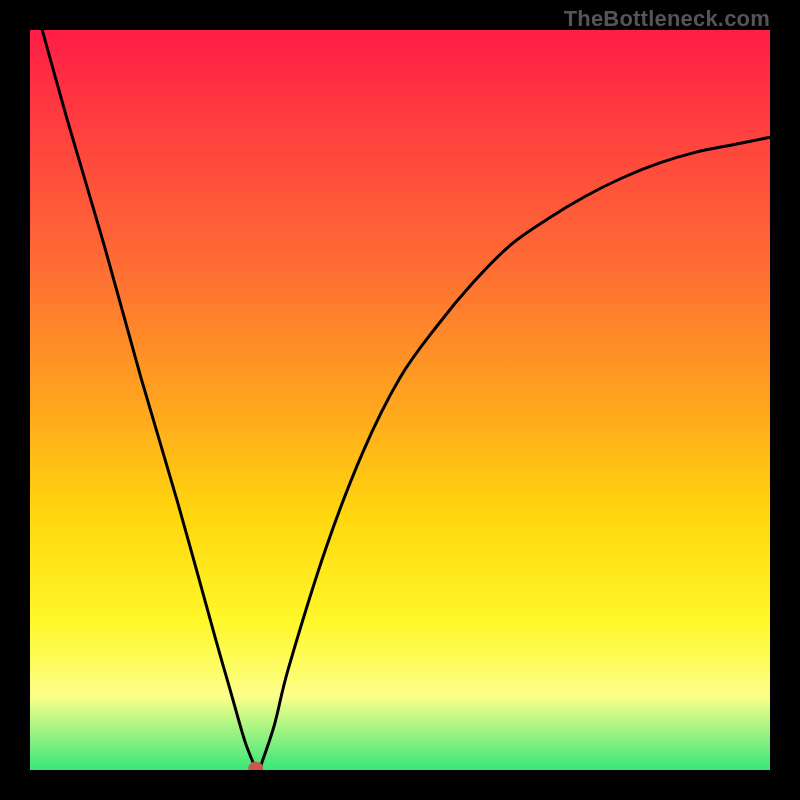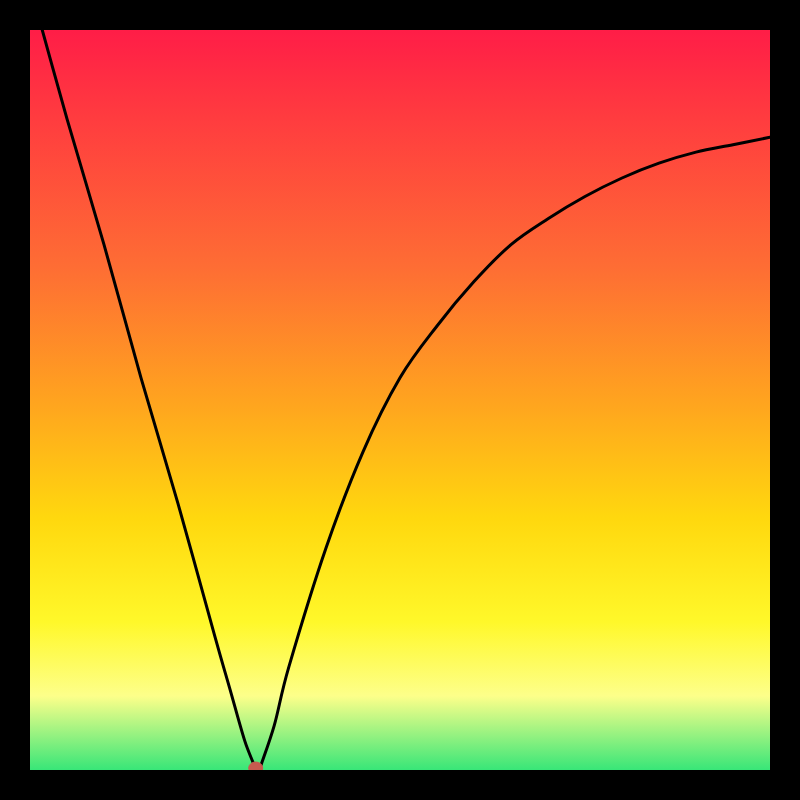--- a/index.html
+++ b/index.html
@@ -64,20 +64,21 @@
   .dot {
     fill: #c75a4f;
     stroke: #c75a4f;
   }
 </style>
 </head>
 <body>
 
 <div class="frame">
 
+  <div class="watermark">TheBottleneck.com</div>
 
   <div class="plot-area">
 
     <svg class="curve" viewBox="0 0 740 740" preserveAspectRatio="none">
       <path d="M 0 -44.40000000000009 C 6.166666666666667 -22.200000000000085, 24.666666666666664 45.63333333333327, 37 88.79999999999995 C 49.333333333333336 131.96666666666664, 61.666666666666664 171.43333333333337, 74 214.60000000000002 C 86.33333333333333 257.7666666666667, 98.66666666666667 304.63333333333327, 111 347.79999999999995 C 123.33333333333333 390.96666666666664, 135.66666666666666 430.43333333333334, 148 473.6 C 160.33333333333334 516.7666666666667, 176.36666666666667 575.9666666666666, 185 606.8 C 193.63333333333333 637.6333333333333, 194.86666666666667 641.3333333333334, 199.8 658.6 C 204.73333333333335 675.8666666666667, 210.28333333333333 696.8333333333333, 214.6 710.4 C 218.91666666666666 723.9666666666667, 224.7133333333333 735.0666666666666, 225.7 740 C 226.68666666666667 744.9333333333334, 221.38333333333333 740, 220.51999999999998 740 L 230.88 740  C 230.63333333333333 740, 227.18 747.4, 229.4 740 C 231.62 732.6, 239.26666666666668 712.8666666666667, 244.20000000000002 695.6 C 249.13333333333335 678.3333333333334, 250.36666666666667 666, 259 636.4 C 267.6333333333333 606.8, 283.6666666666667 553.7666666666667, 296 518 C 308.3333333333333 482.23333333333335, 320.6666666666667 450.1666666666667, 333 421.8 C 345.3333333333333 393.43333333333334, 357.66666666666663 368.76666666666665, 370 347.79999999999995 C 382.33333333333337 326.83333333333326, 394.66666666666674 312.0333333333333, 407.00000000000006 296 C 419.33333333333337 279.9666666666667, 431.6666666666667 265.16666666666663, 444 251.59999999999997 C 456.3333333333333 238.0333333333333, 468.6666666666667 225.08333333333334, 481 214.60000000000002 C 493.3333333333333 204.1166666666667, 505.6666666666667 196.71666666666673, 518 188.70000000000005 C 530.3333333333334 180.68333333333337, 542.6666666666666 173.28333333333333, 555 166.5 C 567.3333333333334 159.71666666666667, 579.6666666666666 153.54999999999998, 592 148 C 604.3333333333334 142.45000000000002, 616.6666666666666 137.5166666666667, 629 133.20000000000005 C 641.3333333333334 128.88333333333338, 653.6666666666666 125.18333333333335, 666 122.10000000000002 C 678.3333333333334 119.0166666666667, 690.6666666666666 117.1666666666667, 703 114.70000000000005 C 715.3333333333334 112.23333333333339, 733.8333333333334 108.5333333333334, 740 107.30000000000007"></path>
       <ellipse class="dot" cx="225.7" cy="738" rx="7" ry="6"></ellipse>
     </svg>
 
   </div>
 </div>

